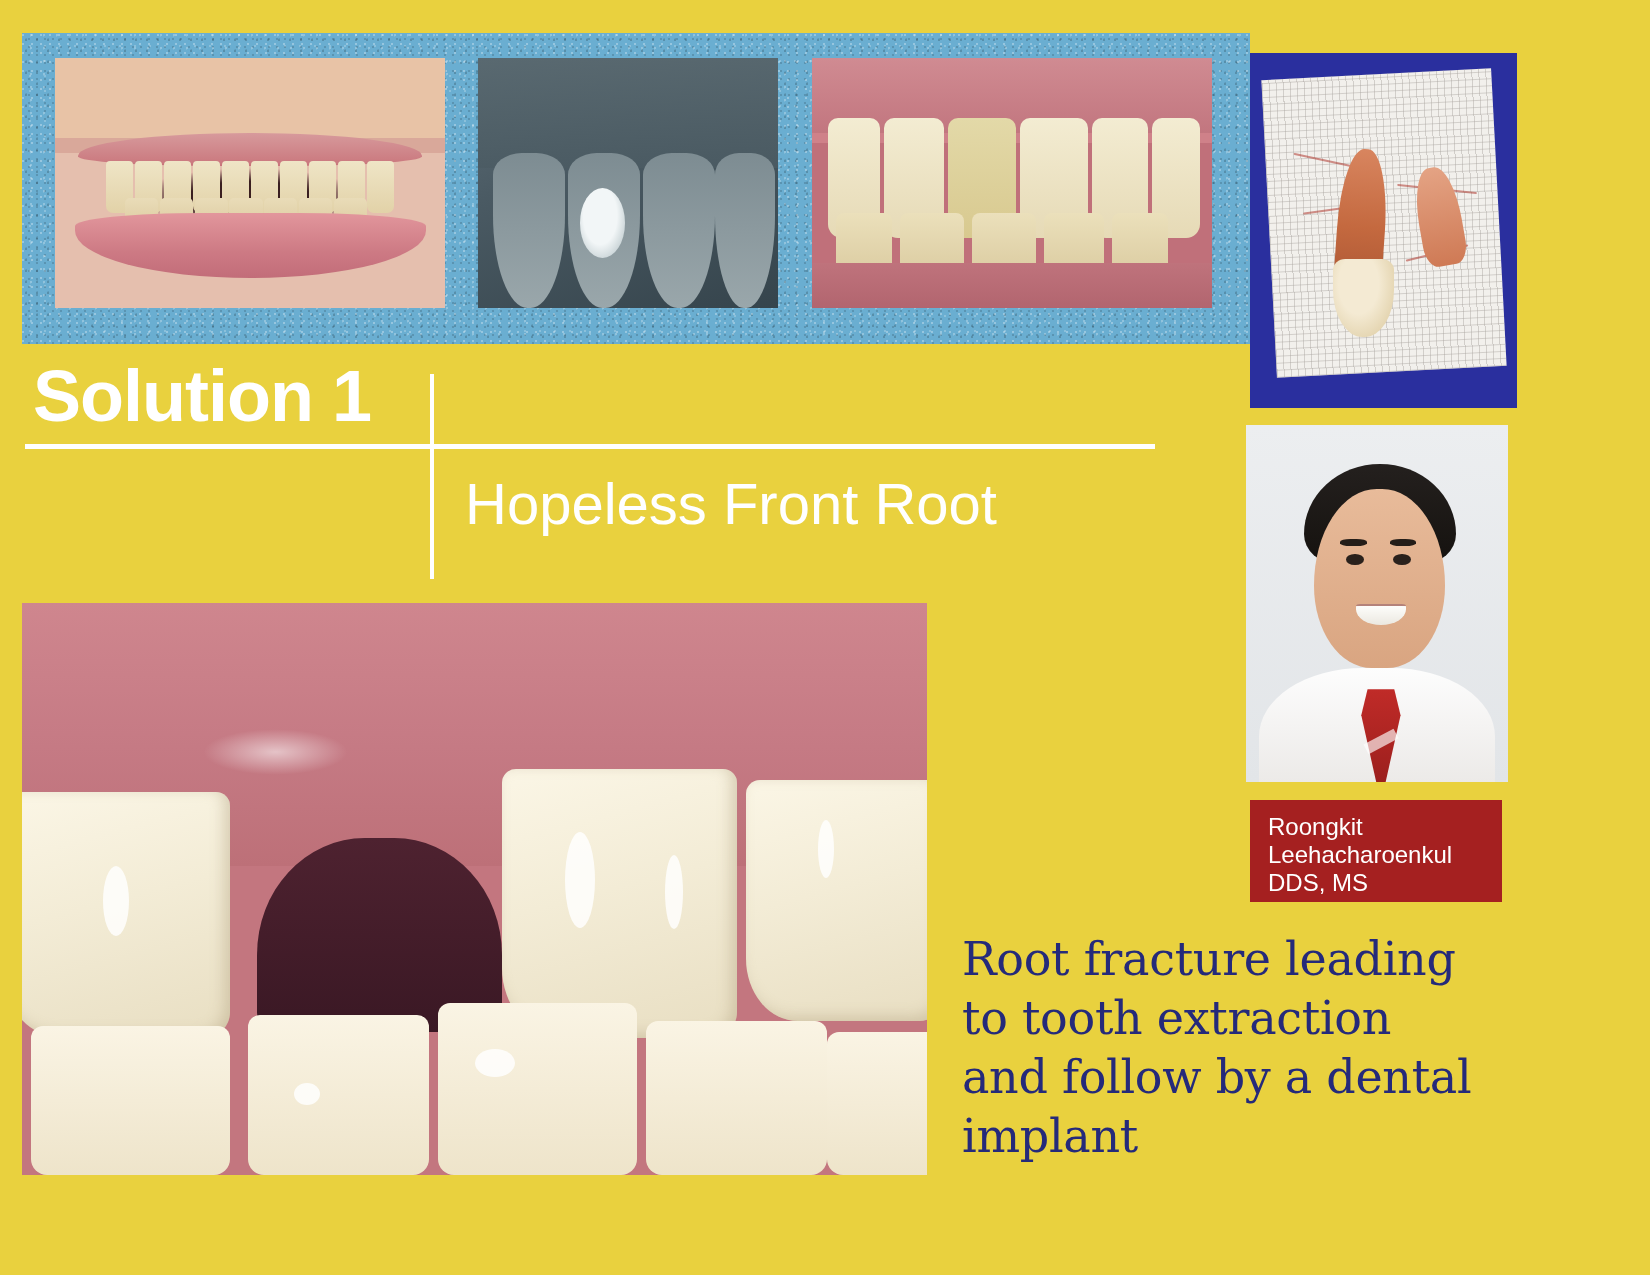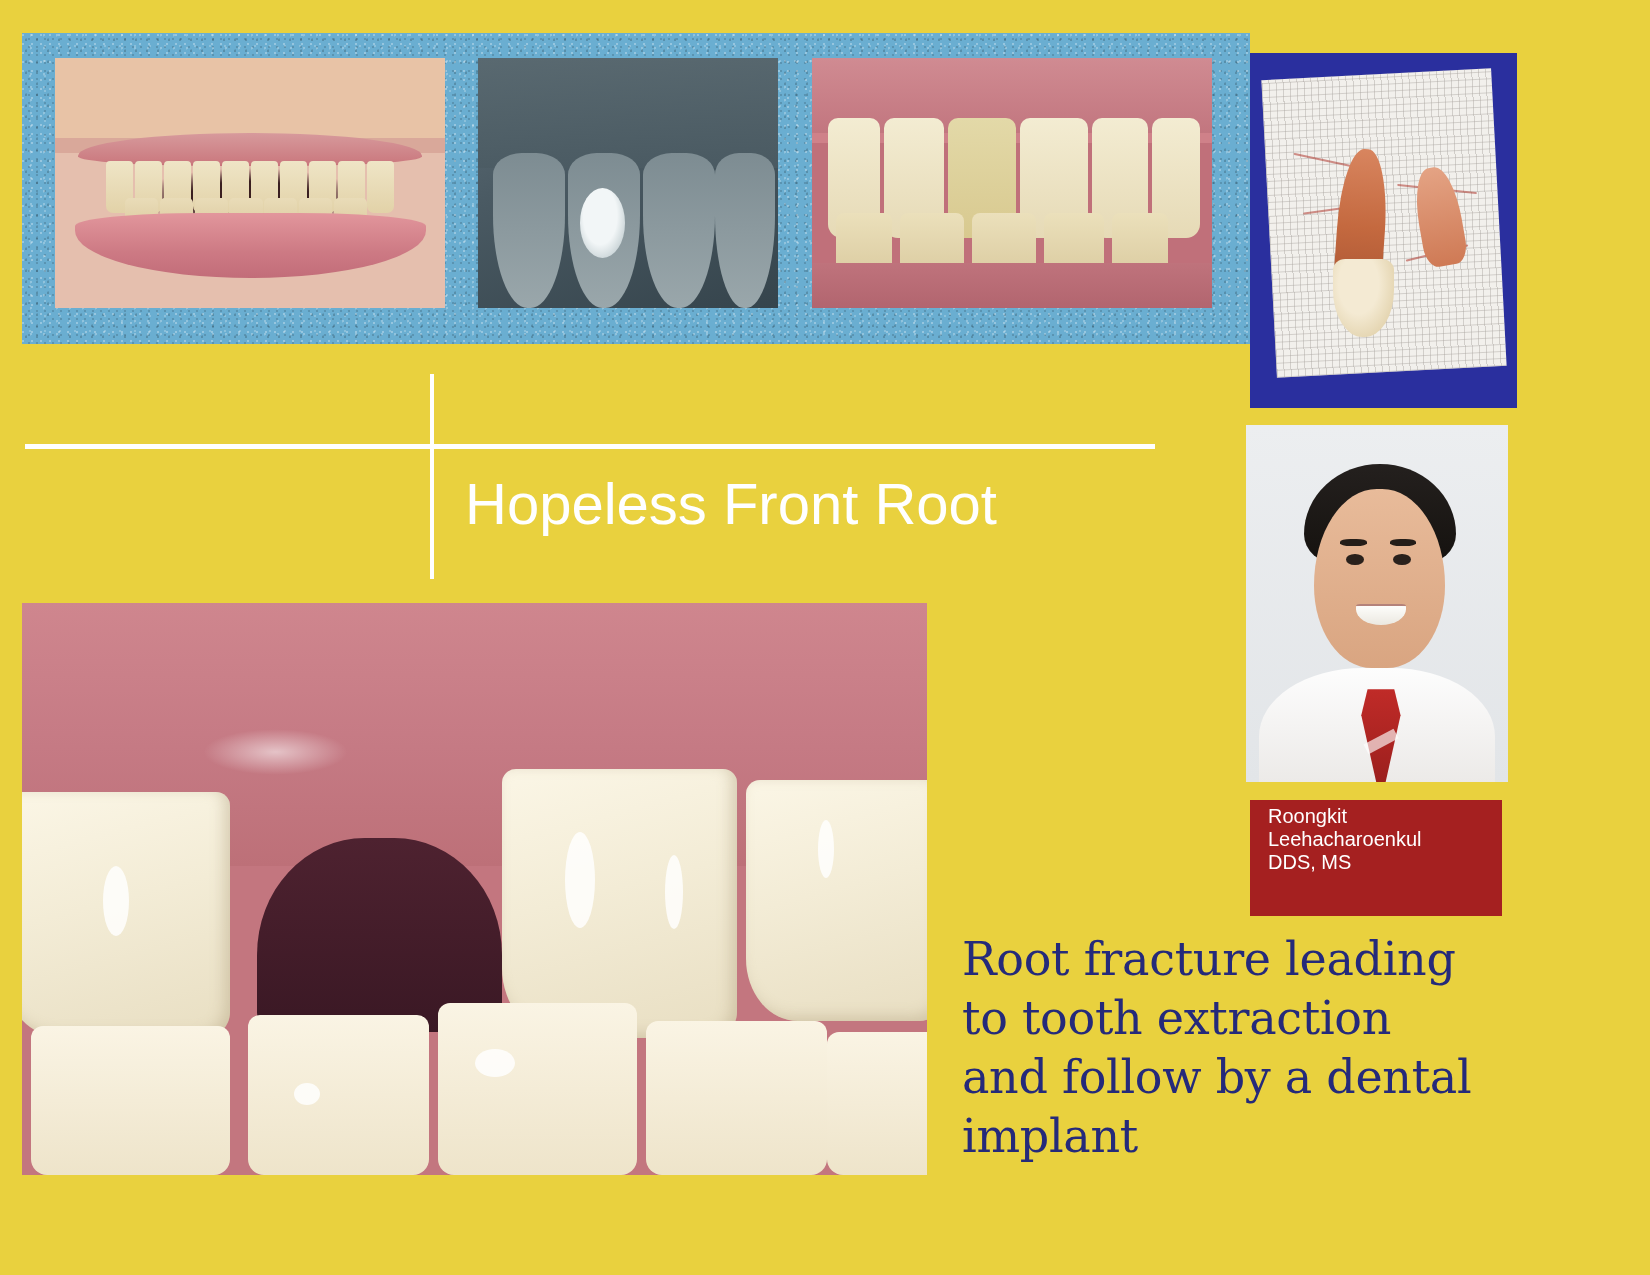--- a/index.html
+++ b/index.html
@@ -274,25 +274,25 @@
     clip-path:polygon(16% 0, 84% 0, 100% 28%, 62% 100%, 38% 100%, 0 28%);
   }
   #portrait .tie-stripe {
     position:absolute; left:45%; bottom:10%; width:13%; height:3%;
     background:rgba(255,255,255,.65);
     transform:rotate(-28deg);
   }
 
   #name-plate {
     position:absolute; left:1250px; top:800px;
-    width:252px; height:116px;
+    width:252px; height:102px;
     background:#a52020;
-    padding:5px 0 0 18px;
+    padding:13px 0 0 18px;
     color:#ffffff;
-    font-size:20px; line-height:1.16;
+    font-size:24px; line-height:1.16;
   }
   #name-plate div { white-space:nowrap; }
 
   
   #caption {
     position:absolute; left:962px; top:930px;
     width:690px;
     color:#252a7a;
     font-family:"DejaVu Serif", serif;
     font-size:46px; line-height:1.28;
@@ -365,20 +365,21 @@
     <div class="blood" style="left:16%; top:30%; width:26%; transform:rotate(12deg);"></div>
     <div class="blood" style="left:20%; top:44%; width:20%; transform:rotate(-8deg);"></div>
     <div class="blood" style="left:55%; top:38%; width:30%; transform:rotate(6deg);"></div>
     <div class="blood" style="left:58%; top:56%; width:24%; transform:rotate(-14deg);"></div>
     <div class="tooth-root"></div>
     <div class="tooth-crown"></div>
     <div class="frag"></div>
   </div>
 
   <div id="title-block">
+    <div id="solution-title">Solution 1</div>
     <div id="rule-horizontal"></div>
     <div id="rule-vertical"></div>
     <div id="subtitle">Hopeless Front Root</div>
   </div>
 
   <div id="main-photo">
     <div class="gum"></div>
     <div class="gum-shine"></div>
     <div class="socket"></div>
     <div class="tooth t-left"></div>

